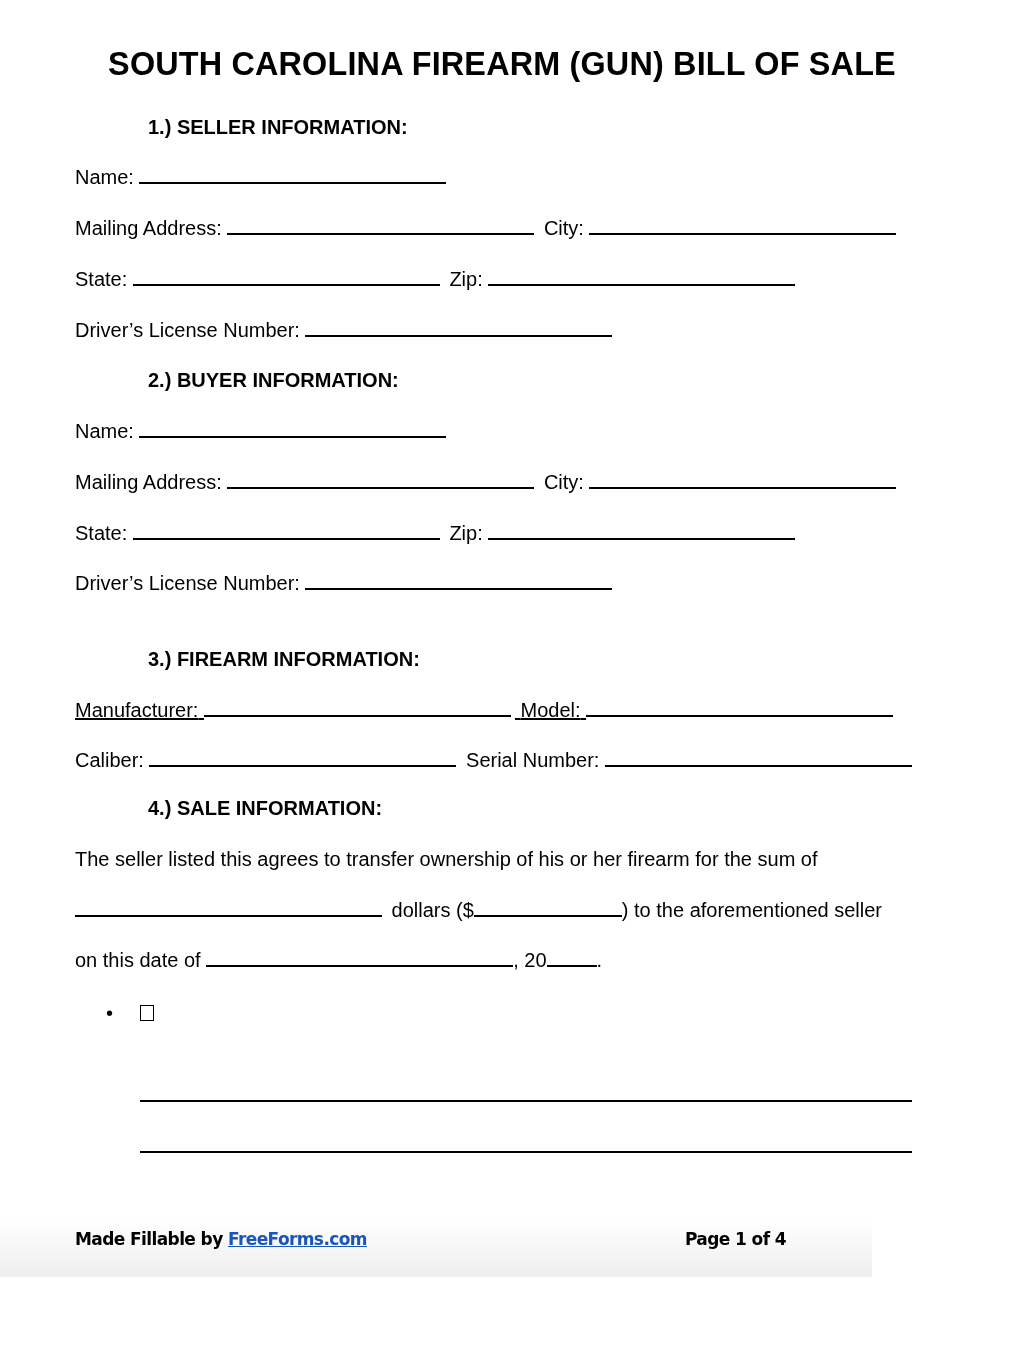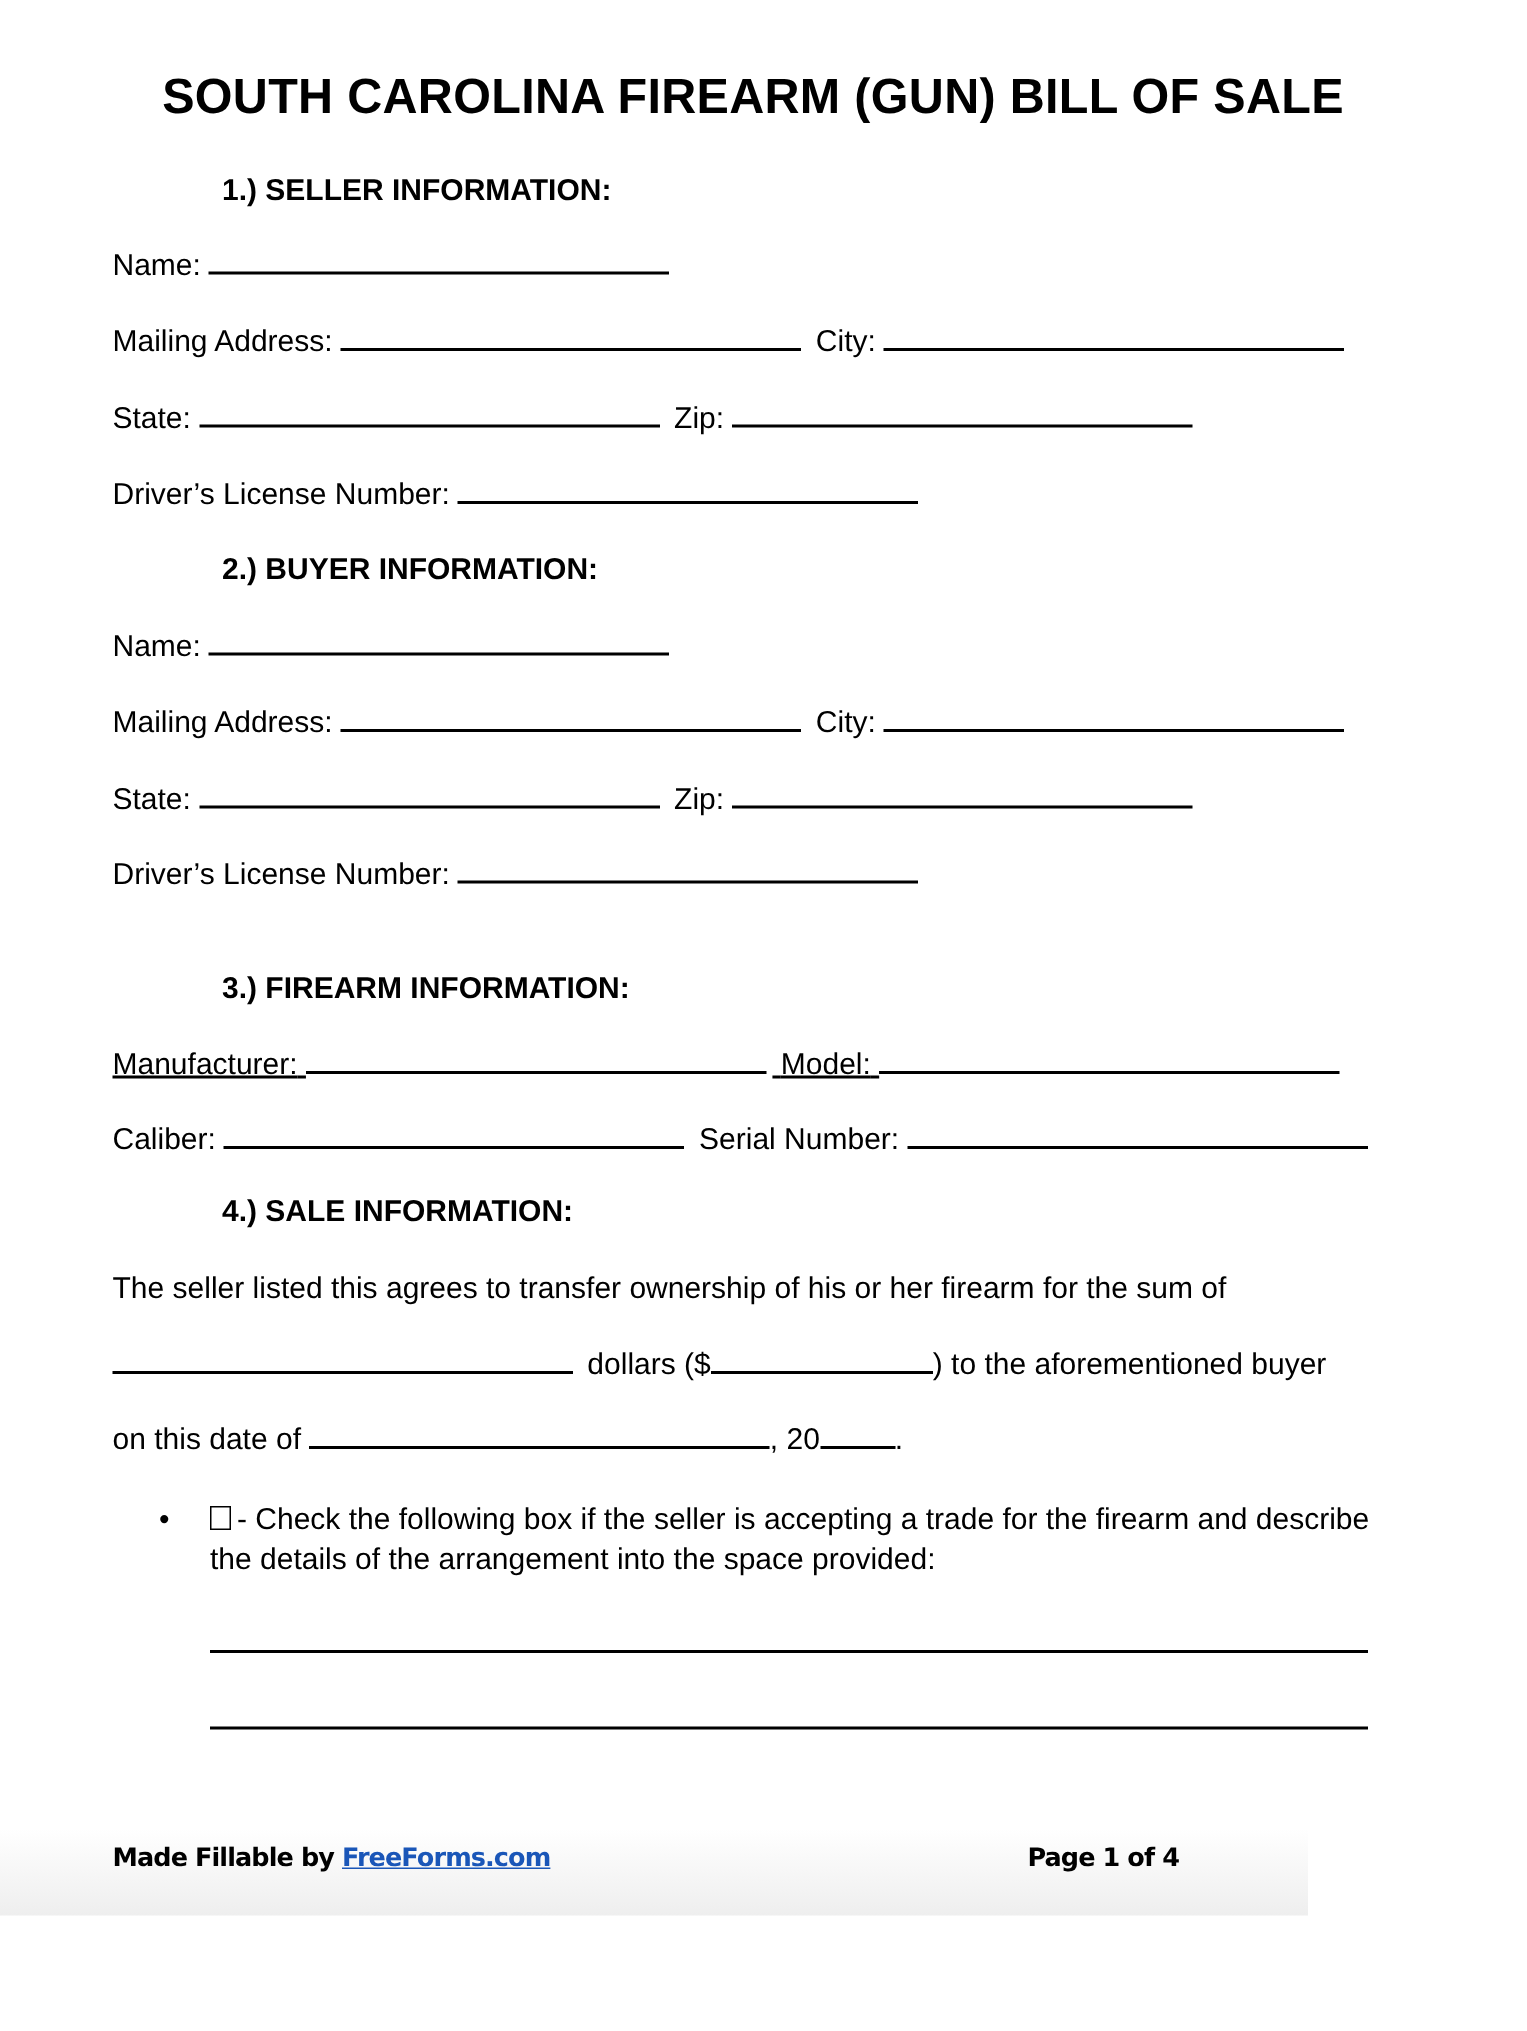--- a/index.html
+++ b/index.html
@@ -129,32 +129,32 @@
   <span>Serial Number:</span>
   <span class="blank w307"></span>
 </div>
 
 <div class="heading" style="top:797px;">4.) SALE INFORMATION:</div>
 
 <div class="row" style="top:848px;">The seller listed this agrees to transfer ownership of his or her firearm for the sum of</div>
 
 <div class="row" style="top:899px;">
   <span class="blank w307"></span>
-  <span>dollars ($</span><span class="blank w120"></span><span>) to the aforementioned buyer</span>
+  <span>dollars ($</span><span class="blank w120"></span><span>) to the aforementioned seller</span>
 </div>
 
 <div class="row" style="top:949px;">
   <span>on this date of</span>
   <span class="blank w307" style="margin-right:0;"></span><span>, 20</span><span class="blank w40"></span><span>.</span>
 </div>
 
 <div class="bullet-item">
   <span class="bullet-dot">•</span>
   <div class="bullet-text">
-    <span class="checkbox"></span><span>- Check the following box if the seller is accepting a trade for the firearm and describe the details of the arrangement into the space provided:</span>
+    <span class="checkbox"></span>
   </div>
 </div>
 
 <div class="trade-line" style="top:1100px;"></div>
 <div class="trade-line" style="top:1151px;"></div>
 
 <div class="footer">
   <div class="footer-left">
     <span>Made Fillable by</span>
     <a>FreeForms.com</a>

